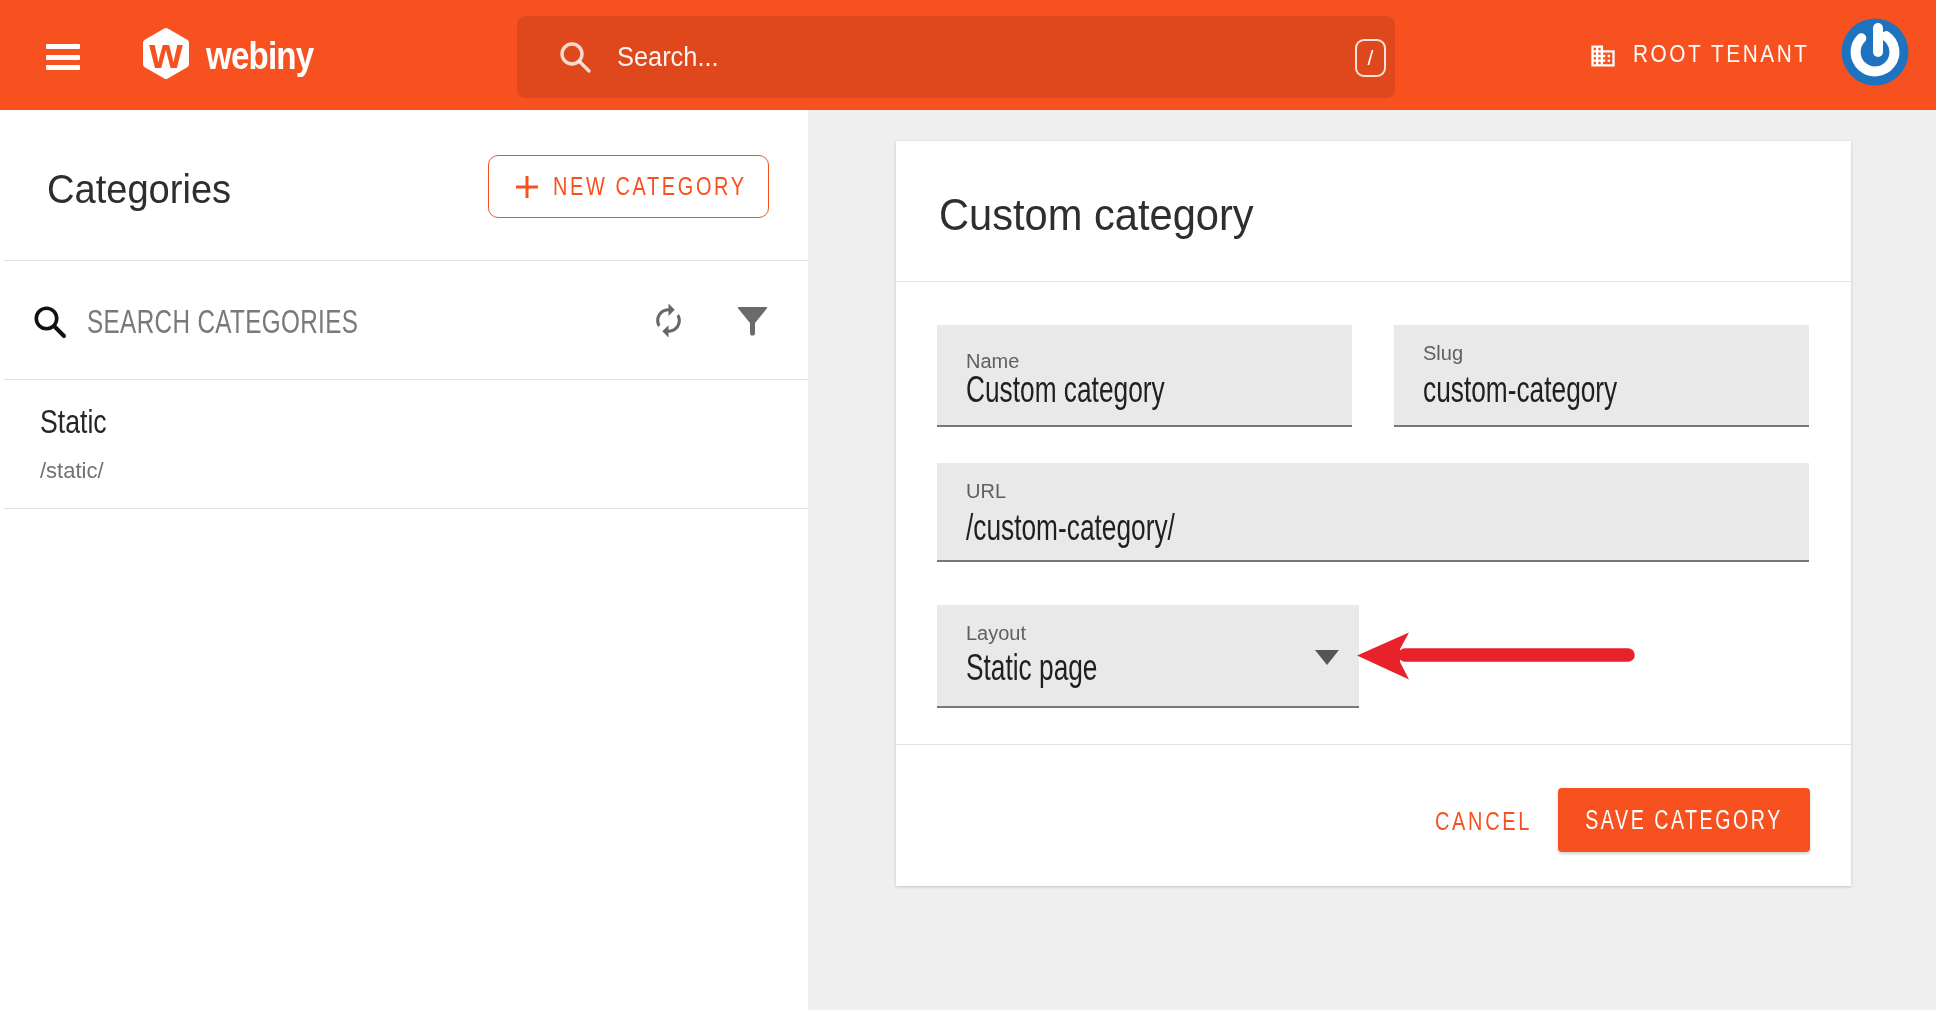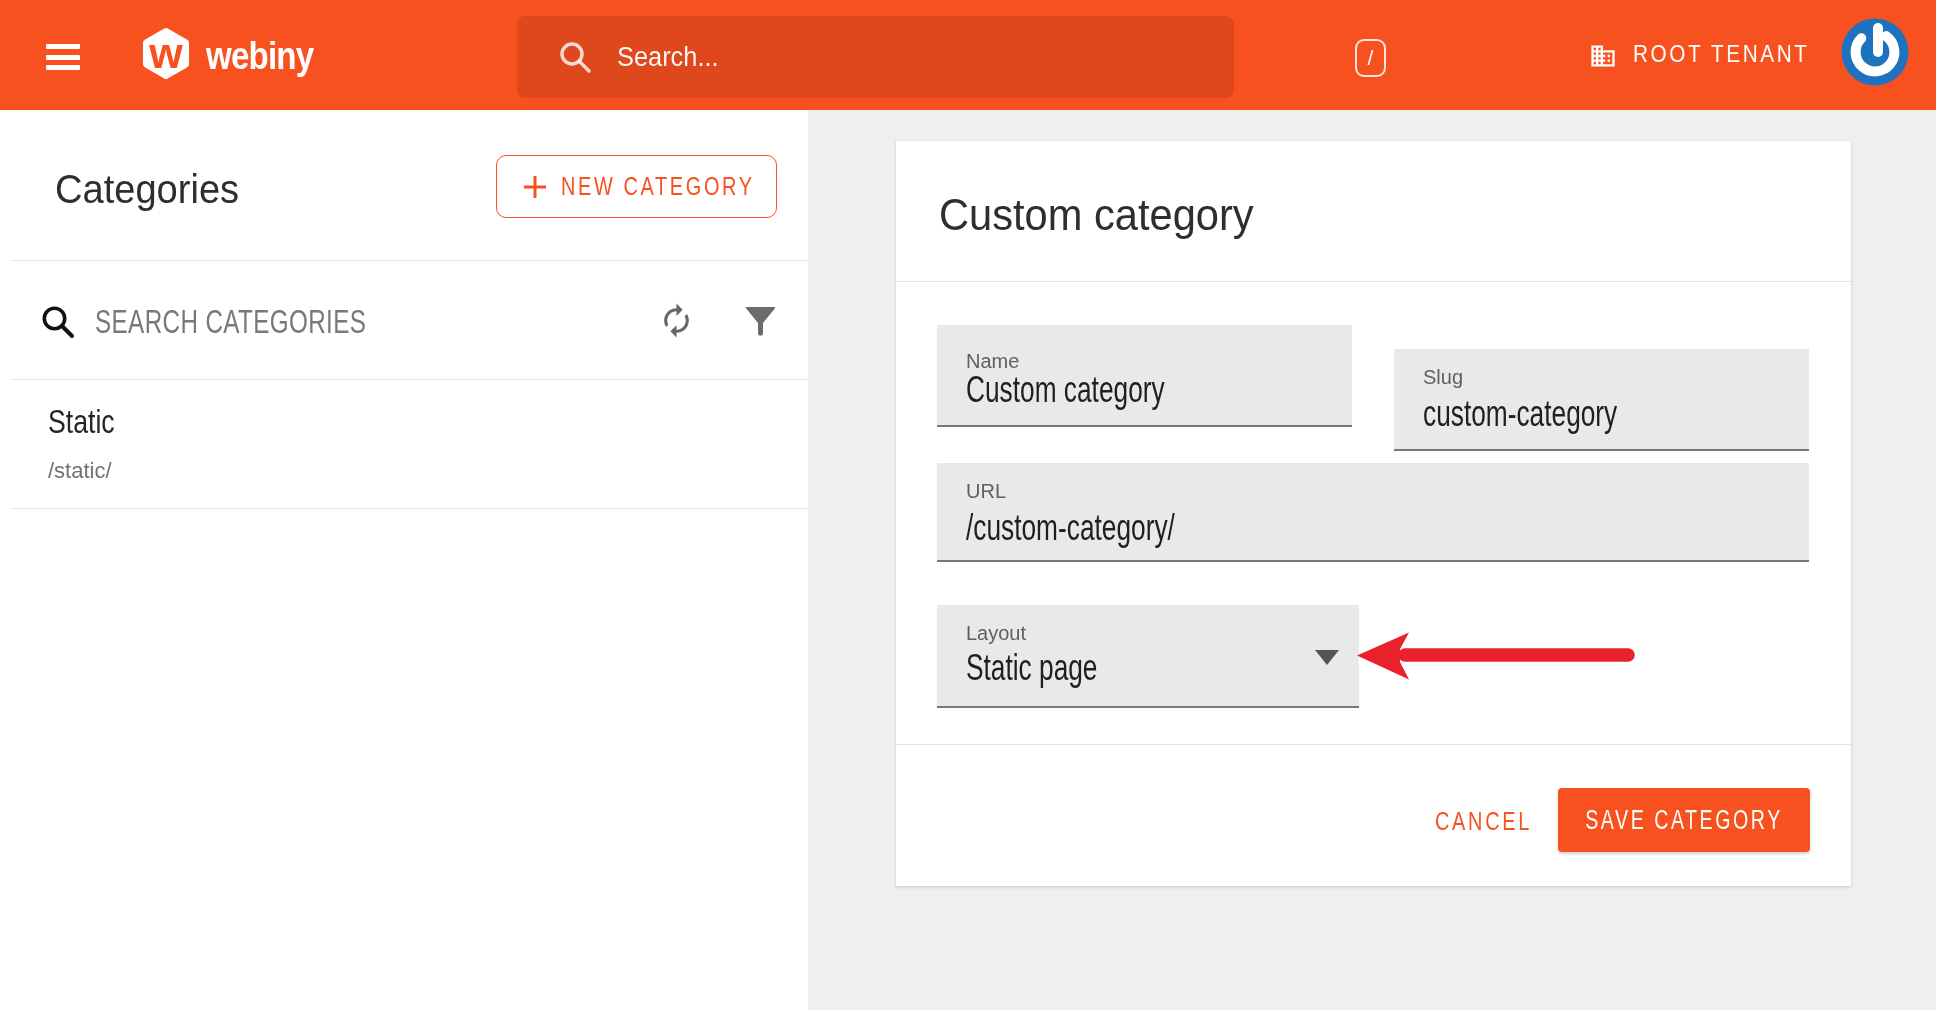--- a/index.html
+++ b/index.html
@@ -16,42 +16,42 @@
   <div class="abs" style="left:46px;top:44px;width:34px;height:5px;background:#fff;border-radius:1px;"></div>
   <div class="abs" style="left:46px;top:54.5px;width:34px;height:5px;background:#fff;border-radius:1px;"></div>
   <div class="abs" style="left:46px;top:65px;width:34px;height:5px;background:#fff;border-radius:1px;"></div>
 
   <svg class="abs" style="left:140.5px;top:27px;" width="50" height="53" viewBox="0 0 50 53">
     <path d="M25 4.5 L44.5 15.8 L44.5 37.2 L25 48.5 L5.5 37.2 L5.5 15.8 Z" fill="#fff" stroke="#fff" stroke-width="7" stroke-linejoin="round"></path>
     <text x="25" y="41" font-family="Liberation Sans" font-size="43" font-weight="bold" fill="#f85120" text-anchor="middle" textLength="31.5">w</text>
   </svg>
   <div class="abs" style="left:206px;top:34px;font-size:39px;font-weight:bold;color:#fff;letter-spacing:-1px;transform:scaleX(0.85);transform-origin:left top;">webiny</div>
 
-  <div class="abs" style="left:517px;top:16px;width:717px;height:82px;background:rgba(0,0,0,0.1);border-radius:8px;">
+  <div class="abs" style="left:517px;top:16px;width:878px;height:82px;background:rgba(0,0,0,0.1);border-radius:8px;">
     <svg class="abs" style="left:42px;top:25px;" width="34" height="34" viewBox="0 0 34 34">
       <circle cx="13" cy="13" r="10" fill="none" stroke="rgba(255,255,255,0.8)" stroke-width="3.4"></circle>
       <line x1="20.5" y1="20.5" x2="30" y2="30" stroke="rgba(255,255,255,0.8)" stroke-width="3.4" stroke-linecap="round"></line>
     </svg>
     <div class="abs" style="left:100px;top:0;height:82px;line-height:82px;font-size:27px;color:rgba(255,255,255,0.95);transform:scaleX(0.94);transform-origin:left center;">Search...</div>
     <div class="abs" style="left:838px;top:23px;width:31px;height:38px;border:2px solid rgba(255,255,255,0.85);border-radius:9px;color:#fff;font-size:21px;text-align:center;line-height:34px;">/</div>
   </div>
 
   <svg class="abs" style="left:1589px;top:41.5px;" width="28" height="28" viewBox="0 0 24 24">
     <path fill="#fff" d="M12 7V3H2v18h20V7H12zM6 19H4v-2h2v2zm0-4H4v-2h2v2zm0-4H4V9h2v2zm0-4H4V5h2v2zm4 12H8v-2h2v2zm0-4H8v-2h2v2zm0-4H8V9h2v2zm0-4H8V5h2v2zm10 12h-8v-2h2v-2h-2v-2h2v-2h-2V9h8v10zm-2-8h-2v2h2v-2zm0 4h-2v2h2v-2z"></path>
   </svg>
   <div class="abs" style="left:1633px;top:40px;font-size:24px;letter-spacing:3px;color:#fff;white-space:nowrap;transform:scaleX(0.865);transform-origin:left top;">ROOT TENANT</div>
 
   <svg class="abs" style="left:1841px;top:18px;" width="68" height="68" viewBox="0 0 68 68">
     <circle cx="34" cy="34" r="33.5" fill="#1e73be"></circle>
     <path d="M 20.3 20.3 A 19.4 19.4 0 1 0 45.1 18.1" fill="none" stroke="#fff" stroke-width="10" stroke-linecap="round"></path>
     <line x1="37" y1="10" x2="37" y2="34" stroke="#fff" stroke-width="10" stroke-linecap="round"></line>
   </svg>
 </div>
 
-<div class="abs" style="left:12px;top:110px;width:808px;height:900px;background:#fff;">
+<div class="abs" style="left:4px;top:110px;width:808px;height:900px;background:#fff;">
   <div class="abs" style="left:43px;top:56.2px;font-size:40.5px;color:#2e2e2e;transform:scaleX(0.94);transform-origin:left top;">Categories</div>
 
   <div class="abs" style="left:484px;top:45px;width:281px;height:63px;border:1px solid #f85120;border-radius:10px;">
     <svg class="abs" style="left:24px;top:17px;" width="28" height="28" viewBox="0 0 28 28">
       <line x1="14" y1="3" x2="14" y2="25" stroke="#f85120" stroke-width="3"></line>
       <line x1="3" y1="14" x2="25" y2="14" stroke="#f85120" stroke-width="3"></line>
     </svg>
     <div class="abs" style="left:64px;top:0;height:61px;line-height:61px;font-size:26.5px;letter-spacing:3.5px;color:#f85120;white-space:nowrap;transform:scaleX(0.752);transform-origin:left center;">NEW CATEGORY</div>
   </div>
 
@@ -83,21 +83,21 @@
 
   <div class="abs" style="left:88px;top:31px;width:955px;height:745px;background:#fff;box-shadow:0 1px 3px rgba(0,0,0,0.18);">
     <div class="abs" style="left:43px;top:50.2px;font-size:43.5px;color:#2e2e2e;white-space:nowrap;transform:scaleX(0.957);transform-origin:left top;">Custom category</div>
     <div class="hr" style="left:0;top:140px;width:955px;"></div>
 
     <div class="abs" style="left:41px;top:184px;width:415px;height:102px;background:#e9e9e9;border-bottom:2px solid #787878;">
       <div class="abs" style="left:29px;top:16.6px;font-size:20px;color:#606060;margin-top:8px;">Name</div>
       <div class="abs" style="left:29px;top:44.4px;font-size:36.5px;color:#1f1f1f;white-space:nowrap;transform:scaleX(0.72);transform-origin:left top;">Custom category</div>
     </div>
 
-    <div class="abs" style="left:498px;top:184px;width:415px;height:102px;background:#e9e9e9;border-bottom:2px solid #787878;margin-top:24px;">
+    <div class="abs" style="left:498px;top:184px;width:415px;height:102px;background:#e9e9e9;border-bottom:2px solid #787878;">
       <div class="abs" style="left:29px;top:16.6px;font-size:20px;color:#606060;">Slug</div>
       <div class="abs" style="left:29px;top:44.4px;font-size:36.5px;color:#1f1f1f;white-space:nowrap;transform:scaleX(0.72);transform-origin:left top;">custom-category</div>
     </div>
 
     <div class="abs" style="left:41px;top:322px;width:872px;height:99px;background:#e9e9e9;border-bottom:2px solid #787878;">
       <div class="abs" style="left:29px;top:16.6px;font-size:20px;color:#606060;">URL</div>
       <div class="abs" style="left:29px;top:44.4px;font-size:36.5px;color:#1f1f1f;white-space:nowrap;transform:scaleX(0.72);transform-origin:left top;">/custom-category/</div>
     </div>
 
     <div class="abs" style="left:41px;top:464px;width:422px;height:103px;background:#e9e9e9;border-bottom:2px solid #787878;">

